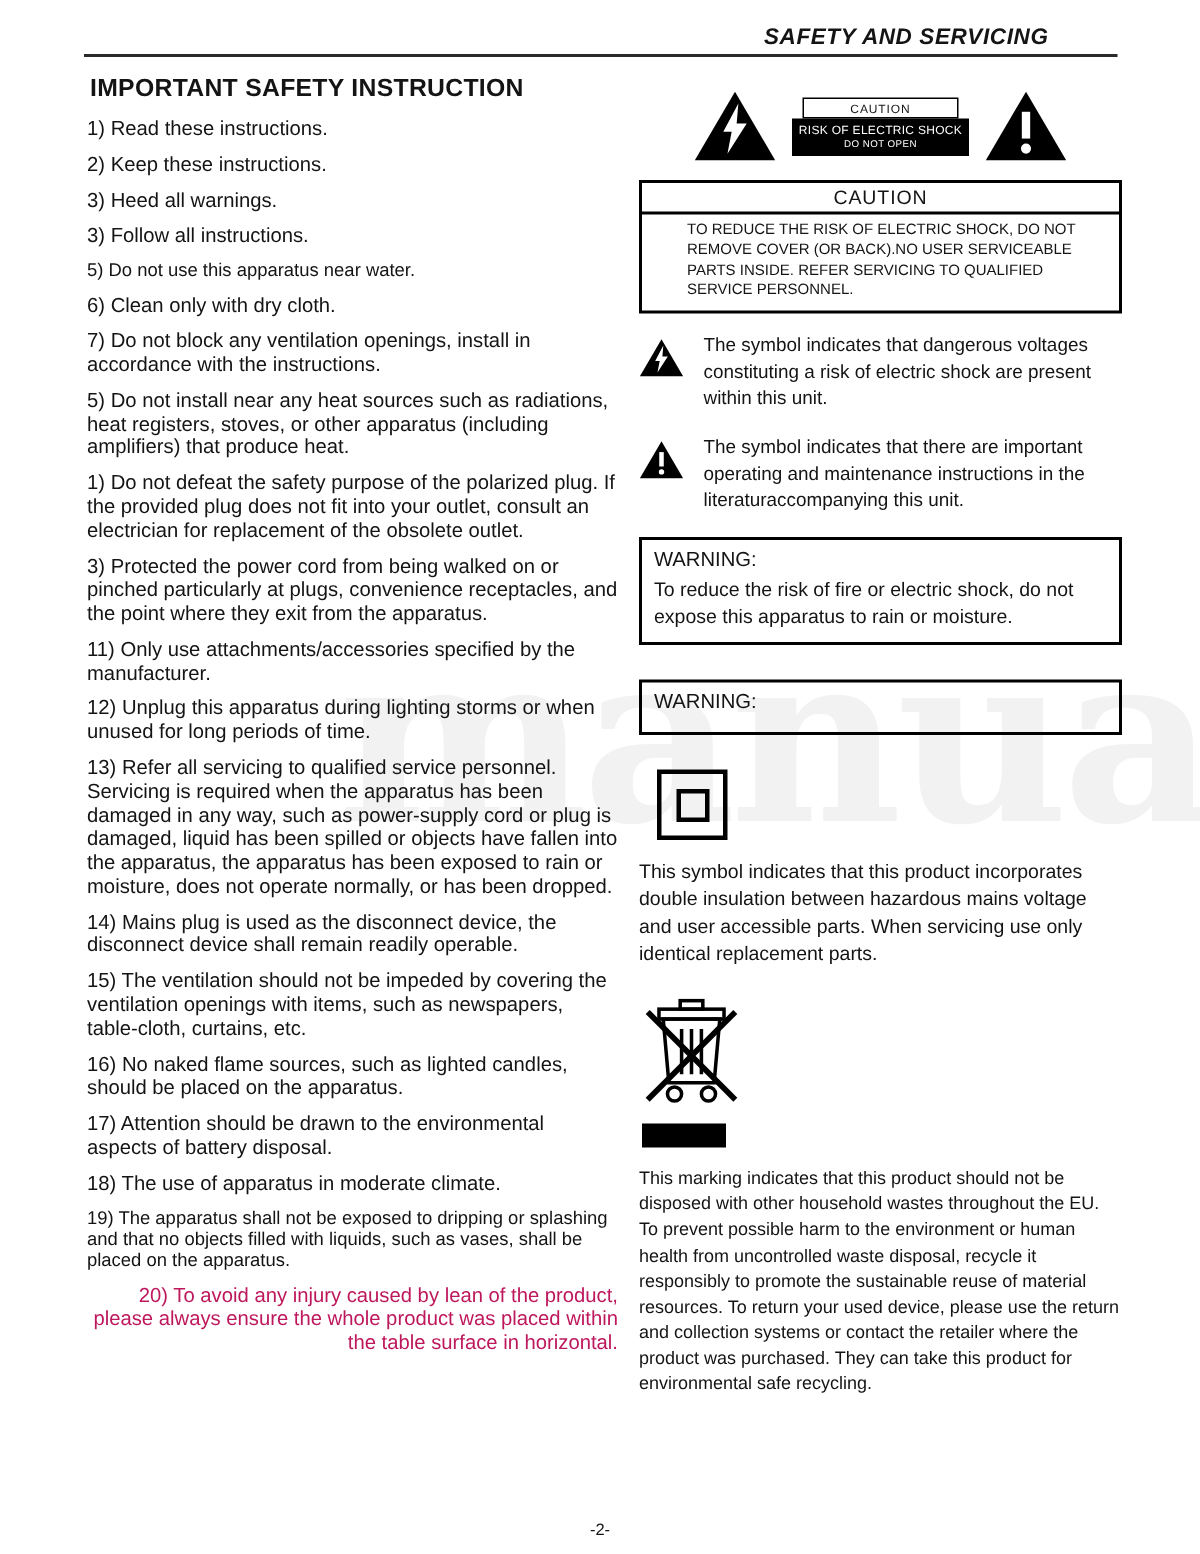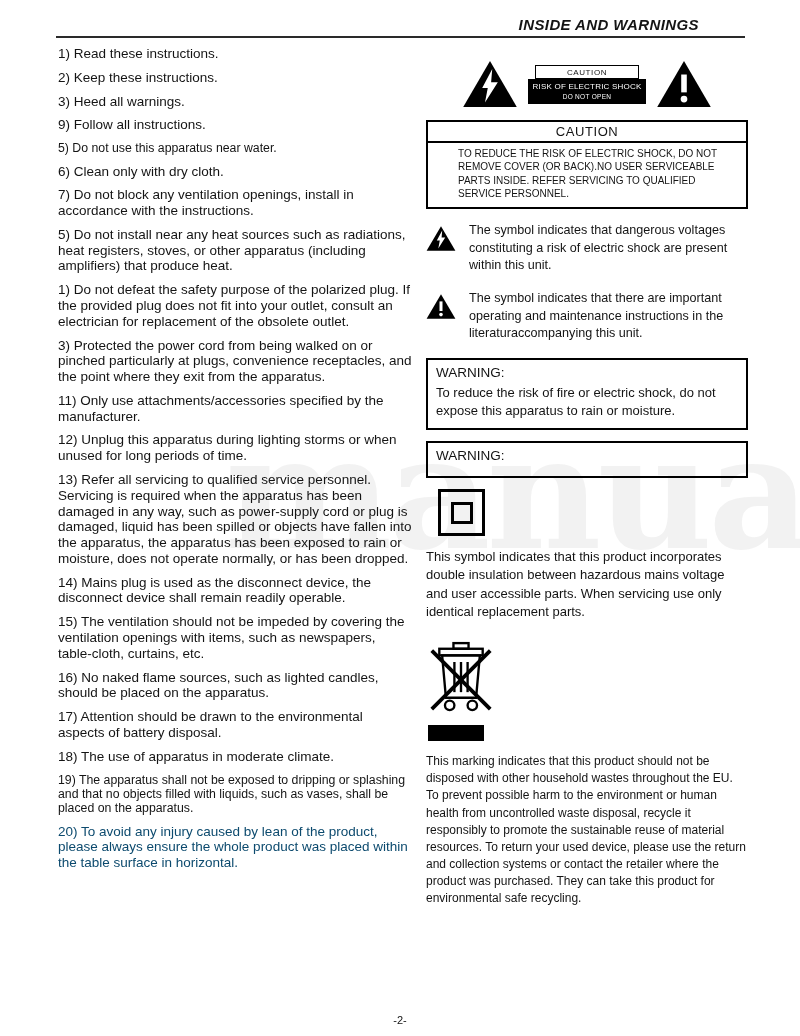--- a/index.html
+++ b/index.html
@@ -25,39 +25,39 @@
   .columns {
     position:absolute; top:46px; left:58px; width:690px; z-index:1;
     display:flex; gap:14px;
   }
   .left-col { width:354px; }
   .right-col { width:322px; padding-top:14px; }
 
   .left-title { font-size:16.5px; font-weight:bold; margin:4px 0 9px 2px; letter-spacing:0.2px; }
   .item { font-size:13.5px; line-height:1.17; margin:0 0 8px 0; }
   .item.small { font-size:12.3px; }
-  .item.blue { color:#0c4a6e; }
+  .item.blue { color:#be185d;text-align:right; }
 
   .shock-label { display:flex; align-items:center; justify-content:center; gap:10px; margin-bottom:12px; }
   .tri-large { width:56px; height:48px; flex-shrink:0; }
   .label-mid { display:flex; flex-direction:column; align-items:center; }
   .label-caution { border:1px solid #000; font-size:8px; padding:2px 0 1px; width:104px; text-align:center; letter-spacing:0.6px; }
   .label-black { background:#000; color:#fff; width:118px; text-align:center; padding:3px 0 4px; }
   .label-risk { font-size:8px; letter-spacing:0.2px; }
   .label-open { font-size:6.5px; margin-top:2px; letter-spacing:0.3px; }
 
   .caution-box { border:2px solid #000; margin-bottom:13px; }
   .caution-box-title { text-align:center; font-size:13px; padding:2px 0; border-bottom:2px solid #000; letter-spacing:0.6px; }
   .caution-box-body { font-size:10px; line-height:1.33; padding:4px 6px 7px;margin-left:24px; }
 
   .note { display:flex; gap:13px; margin:8px 0 15px; align-items:flex-start; }
   .note-icon { width:30px; height:27px; flex-shrink:0; margin-top:3px; }
   .note-text { font-size:12.6px; line-height:1.4; }
 
-  .warn-box { border:2px solid #000; padding:5px 8px 9px; margin-bottom:11px; }
+  .warn-box { border:2px solid #000; padding:5px 8px 9px; margin-bottom:23px; }
   .warn-title { font-size:13.5px; margin-bottom:4px; }
   .warn-body { font-size:13px; line-height:1.36; }
 
   .di-icon { width:47px; height:47px; border:3px solid #000; display:flex; align-items:center; justify-content:center; margin:8px 0 12px 12px; }
   .di-inner { width:22px; height:22px; border:3px solid #000; }
   .di-text { font-size:13px; line-height:1.4; margin-bottom:16px; }
 
   .weee-icon { width:66px; height:82px; display:block; margin:4px 0 2px 2px; }
   .weee-bar { width:56px; height:16px; background:#000; margin:6px 0 12px 2px; }
   .weee-text { font-size:12px; line-height:1.43; }
@@ -65,30 +65,31 @@
   .page-number { position:absolute; bottom:10px; left:0; right:0; text-align:center; font-size:11px; z-index:1; }
 </style>
 </head>
 <body>
 
 <div class="page">
 
   <div class="watermark">manuali</div>
 
   <div class="header">
-    <div class="header-title">INSIDE AND WARNINGS</div>
+    <div class="header-title">SAFETY AND SERVICING</div>
   </div>
 
   <div class="columns">
 
     <div class="left-col">
+      <div class="left-title">IMPORTANT SAFETY INSTRUCTION</div>
       <p class="item">1) Read these instructions.</p>
       <p class="item">2) Keep these instructions.</p>
       <p class="item">3) Heed all warnings.</p>
-      <p class="item">9) Follow all instructions.</p>
+      <p class="item">3) Follow all instructions.</p>
       <p class="item small">5) Do not use this apparatus near water.</p>
       <p class="item">6) Clean only with dry cloth.</p>
       <p class="item">7) Do not block any ventilation openings, install in accordance with the instructions.</p>
       <p class="item">5) Do not install near any heat sources such as radiations, heat registers, stoves, or other apparatus (including amplifiers) that produce heat.</p>
       <p class="item">1) Do not defeat the safety purpose of the polarized plug. If the provided plug does not fit into your outlet, consult an electrician for replacement of the obsolete outlet.</p>
       <p class="item">3) Protected the power cord from being walked on or pinched particularly at plugs, convenience receptacles, and the point where they exit from the apparatus.</p>
       <p class="item">11) Only use attachments/accessories specified by the manufacturer.</p>
       <p class="item">12) Unplug this apparatus during lighting storms or when unused for long periods of time.</p>
       <p class="item">13) Refer all servicing to qualified service personnel. Servicing is required when the apparatus has been damaged in any way, such as power-supply cord or plug is damaged, liquid has been spilled or objects have fallen into the apparatus, the apparatus has been exposed to rain or moisture, does not operate normally, or has been dropped.</p>
       <p class="item">14) Mains plug is used as the disconnect device, the disconnect device shall remain readily operable.</p>

